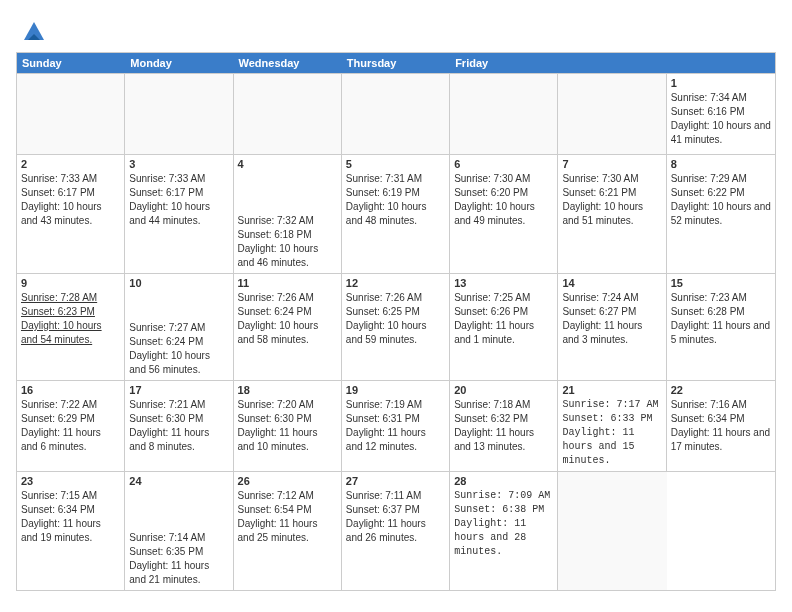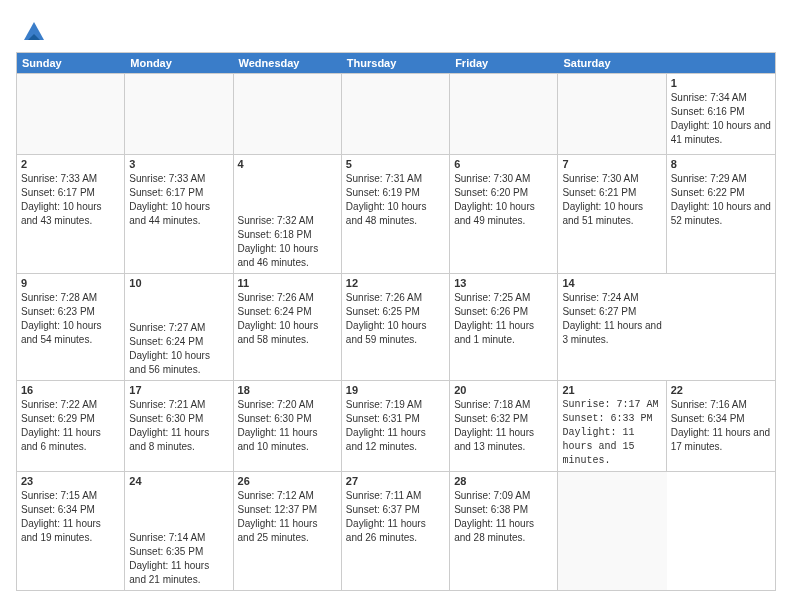--- a/index.html
+++ b/index.html
@@ -139,21 +139,20 @@
     </div>
   </div>
 
   <div class="calendar">
     <div class="cal-header-row">
     <div class="cal-header-cell">Sunday</div>
         <div class="cal-header-cell">Monday</div>
         <div class="cal-header-cell">Wednesday</div>
         <div class="cal-header-cell">Thursday</div>
         <div class="cal-header-cell">Friday</div>
-        <div class="cal-header-cell">Saturday</div>
       </div>
     <div class="cal-body">
     <div class="cal-row">
           <div class="cal-cell empty-cell"></div>
           <div class="cal-cell empty-cell"></div>
           <div class="cal-cell empty-cell"></div>
           <div class="cal-cell empty-cell"></div>
           <div class="cal-cell empty-cell"></div>
           <div class="cal-cell empty-cell"></div>
           <div class="cal-cell">
@@ -203,21 +202,21 @@
           <div class="cal-cell">
             <span class="day-num">8</span>
             <div class="day-info" style="white-space: pre-line;">Sunrise: 7:29 AM
 Sunset: 6:22 PM
 Daylight: 10 hours and 52 minutes.</div>
           </div>
         </div>
         <div class="cal-row">
           <div class="cal-cell">
             <span class="day-num">9</span>
-            <div class="day-info" style="white-space: pre-line;">Sunrise: 7:28 AM
+            <div class="day-info" style="white-space: pre-line; text-decoration: underline;">Sunrise: 7:28 AM
 Sunset: 6:23 PM
 Daylight: 10 hours and 54 minutes.</div>
           </div>
           <div class="cal-cell">
             <span class="day-num">10</span>
             <div class="day-info" style="white-space: pre-line; margin-top: 32px;">Sunrise: 7:27 AM
 Sunset: 6:24 PM
 Daylight: 10 hours and 56 minutes.</div>
           </div>
           <div class="cal-cell">
@@ -237,20 +236,26 @@
             <div class="day-info" style="white-space: pre-line;">Sunrise: 7:25 AM
 Sunset: 6:26 PM
 Daylight: 11 hours and 1 minute.</div>
           </div>
           <div class="cal-cell">
             <span class="day-num">14</span>
             <div class="day-info" style="white-space: pre-line;">Sunrise: 7:24 AM
 Sunset: 6:27 PM
 Daylight: 11 hours and 3 minutes.</div>
           </div>
+          <div class="cal-cell">
+            <span class="day-num">15</span>
+            <div class="day-info" style="white-space: pre-line;">Sunrise: 7:23 AM
+Sunset: 6:28 PM
+Daylight: 11 hours and 5 minutes.</div>
+          </div>
         </div>
         <div class="cal-row">
           <div class="cal-cell">
             <span class="day-num">16</span>
             <div class="day-info" style="white-space: pre-line;">Sunrise: 7:22 AM
 Sunset: 6:29 PM
 Daylight: 11 hours and 6 minutes.</div>
           </div>
           <div class="cal-cell">
             <span class="day-num">17</span>
@@ -298,32 +303,32 @@
           </div>
           <div class="cal-cell">
             <span class="day-num">24</span>
             <div class="day-info" style="white-space: pre-line; margin-top: 44px;">Sunrise: 7:14 AM
 Sunset: 6:35 PM
 Daylight: 11 hours and 21 minutes.</div>
           </div>
           <div class="cal-cell">
             <span class="day-num">26</span>
             <div class="day-info" style="white-space: pre-line;">Sunrise: 7:12 AM
-Sunset: 12:37 PM
+Sunset: 6:54 PM
 Daylight: 11 hours and 25 minutes.</div>
           </div>
           <div class="cal-cell">
             <span class="day-num">27</span>
             <div class="day-info" style="white-space: pre-line;">Sunrise: 7:11 AM
 Sunset: 6:37 PM
 Daylight: 11 hours and 26 minutes.</div>
           </div>
           <div class="cal-cell">
             <span class="day-num">28</span>
-            <div class="day-info" style="white-space: pre-line;">Sunrise: 7:09 AM
+            <div class="day-info" style="white-space: pre-line; font-family: Liberation Mono, monospace;">Sunrise: 7:09 AM
 Sunset: 6:38 PM
 Daylight: 11 hours and 28 minutes.</div>
           </div>
           <div class="cal-cell empty-cell"></div>
         </div>
       </div>
   </div>
 </div>
 
 </body></html>

